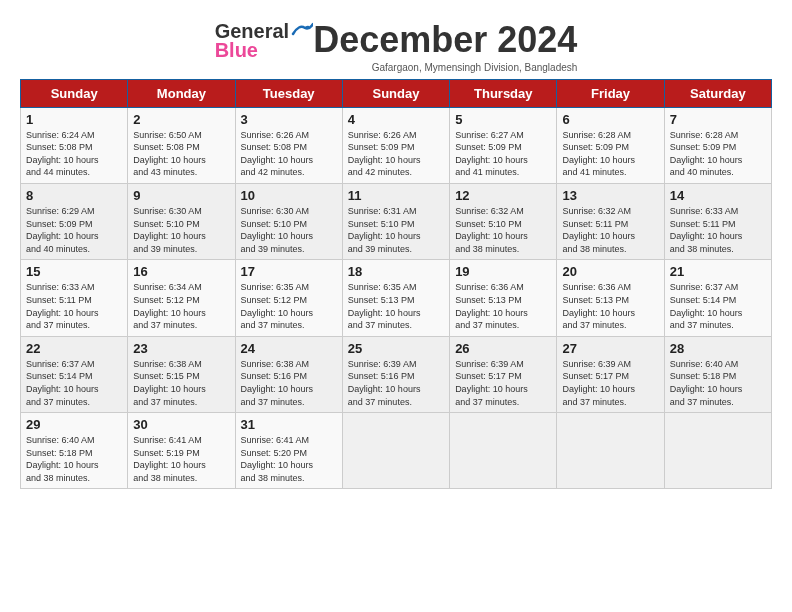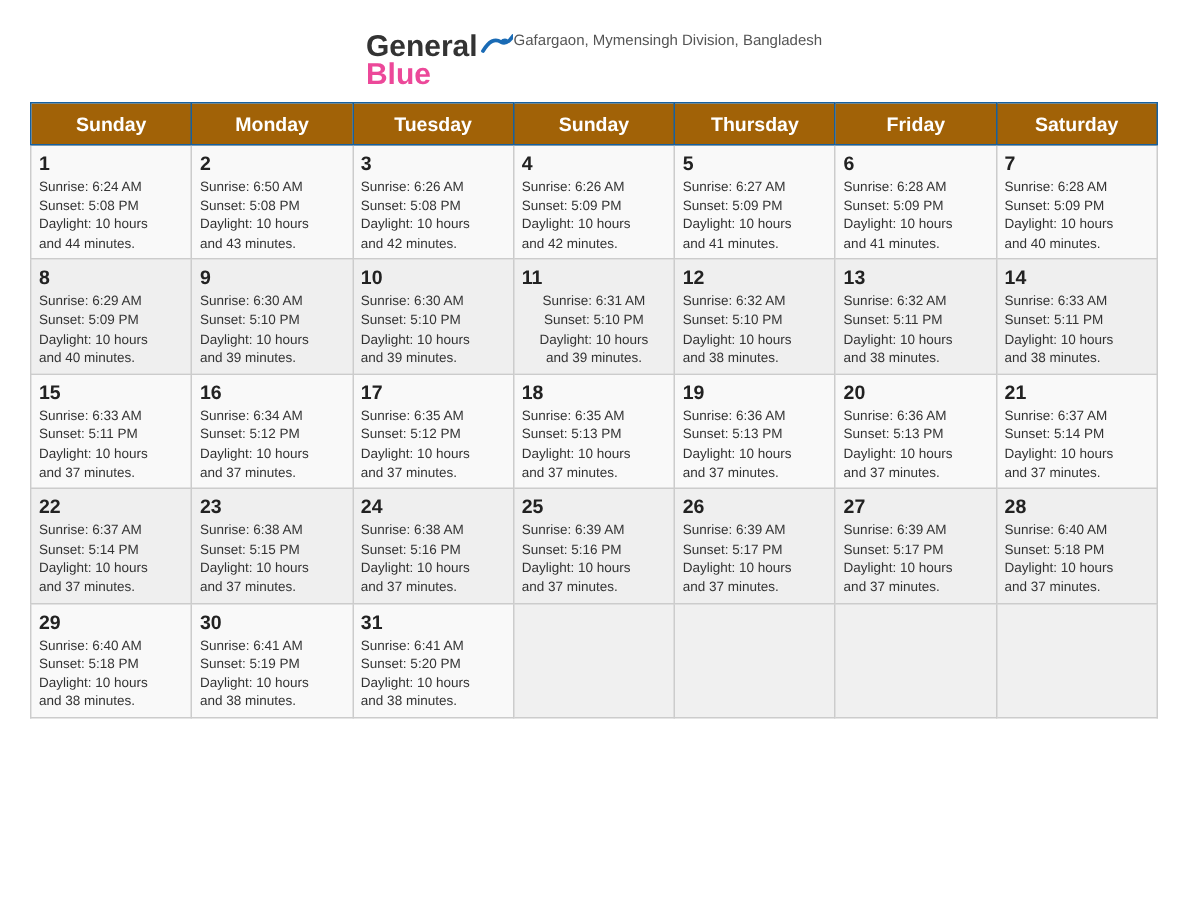--- a/index.html
+++ b/index.html
@@ -39,21 +39,21 @@
       color: #555;
       margin-top: 2px;
     }
     .calendar {
       width: 100%;
       border-collapse: collapse;
       margin-top: 6px;
       border: 1px solid #ccc;
     }
     .calendar thead tr th {
-      background-color: #a16207;
+      background-color: #b91c1c;
       color: #fff;
       font-size: 13px;
       font-weight: bold;
       padding: 6px 4px;
       text-align: center;
       border: 1px solid #1560a0;
     }
     .calendar tbody tr td {
       border: 1px solid #ccc;
       vertical-align: top;
@@ -94,20 +94,21 @@
     <div class="logo-row">
       <span style="font-size:20px;font-weight:bold;color:#333;">General</span>
       <svg width="22" height="14" viewBox="0 0 22 14" style="margin-left:2px;margin-top:-6px;">
         <path d="M2 12 Q8 2 14 6 Q18 8 22 2" stroke="#1a6bb5" stroke-width="2.5" fill="none" stroke-linecap="round"></path>
         <path d="M14 6 Q16 4 18 5" stroke="#1a6bb5" stroke-width="2" fill="none"></path>
       </svg>
     </div>
     <span style="font-size:20px;font-weight:bold;color:#ec4899;margin-top:-4px;">Blue</span>
   </div>
   <div class="title-section">
+    <div class="main-title">December 2024</div>
     <div class="subtitle">Gafargaon, Mymensingh Division, Bangladesh</div>
   </div>
 </div>
 
 <table class="calendar">
   <thead>
     <tr>
     <th>Sunday</th>
         <th>Monday</th>
         <th>Tuesday</th>
@@ -186,21 +187,21 @@
         </td>
         <td>
           <span class="day-number">10</span>
           <div class="day-info" style="white-space: pre-line;">Sunrise: 6:30 AM
 Sunset: 5:10 PM
 Daylight: 10 hours
 and 39 minutes.</div>
         </td>
         <td>
           <span class="day-number">11</span>
-          <div class="day-info" style="white-space: pre-line; text-align: center;">Sunrise: 6:31 AM
+          <div class="day-info" style="white-space: pre-line;">Sunrise: 6:31 AM
 Sunset: 5:10 PM
 Daylight: 10 hours
 and 39 minutes.</div>
         </td>
         <td>
           <span class="day-number">12</span>
           <div class="day-info" style="white-space: pre-line;">Sunrise: 6:32 AM
 Sunset: 5:10 PM
 Daylight: 10 hours
 and 38 minutes.</div>

